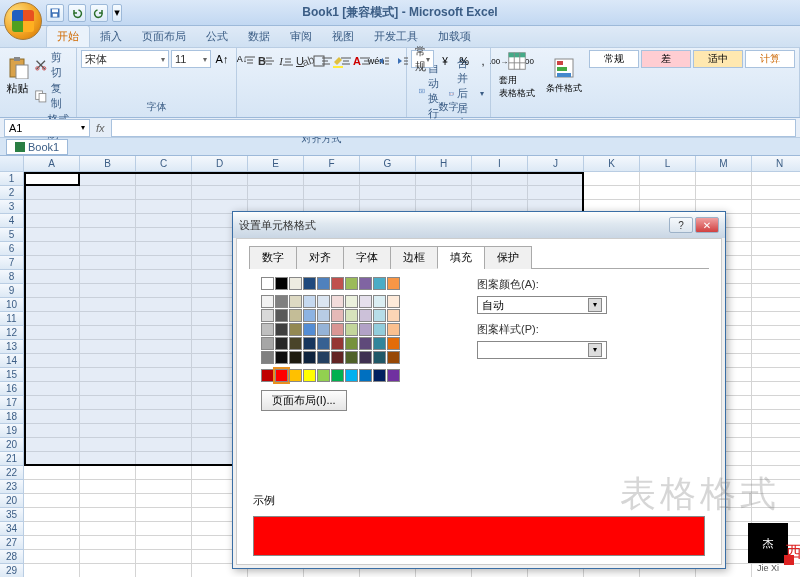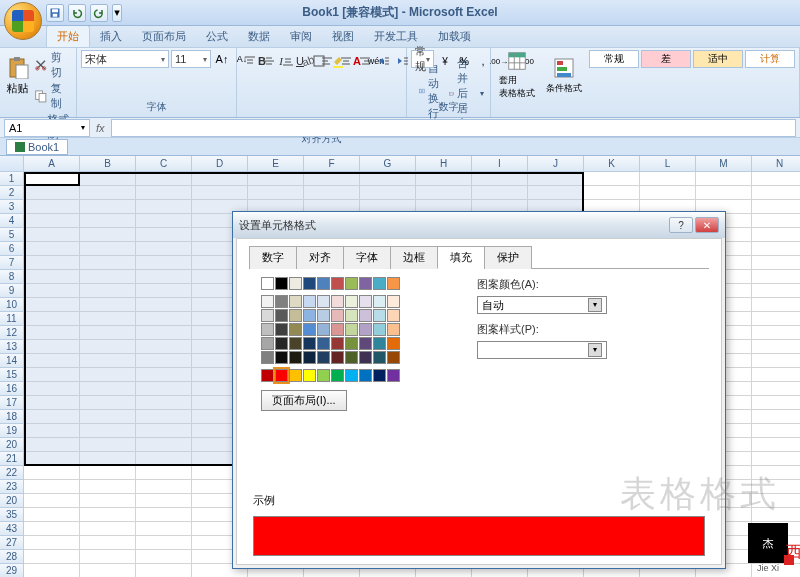--- a/index.html
+++ b/index.html
@@ -418,21 +418,21 @@
       <div class="rh">16</div>
       <div class="rh">17</div>
       <div class="rh">18</div>
       <div class="rh">19</div>
       <div class="rh">20</div>
       <div class="rh">21</div>
       <div class="rh">22</div>
       <div class="rh">23</div>
       <div class="rh">20</div>
       <div class="rh">35</div>
-      <div class="rh">43</div>
+      <div class="rh">34</div>
       <div class="rh">27</div>
       <div class="rh">28</div>
       <div class="rh">29</div>
     </div>
     <div class="cells">
       <div class="cell" style="left: 0px; top: 0px; width: 56px; height: 14px;"></div>
       <div class="cell" style="left: 56px; top: 0px; width: 56px; height: 14px;"></div>
       <div class="cell" style="left: 112px; top: 0px; width: 56px; height: 14px;"></div>
       <div class="cell" style="left: 168px; top: 0px; width: 56px; height: 14px;"></div>
       <div class="cell" style="left: 224px; top: 0px; width: 56px; height: 14px;"></div>

